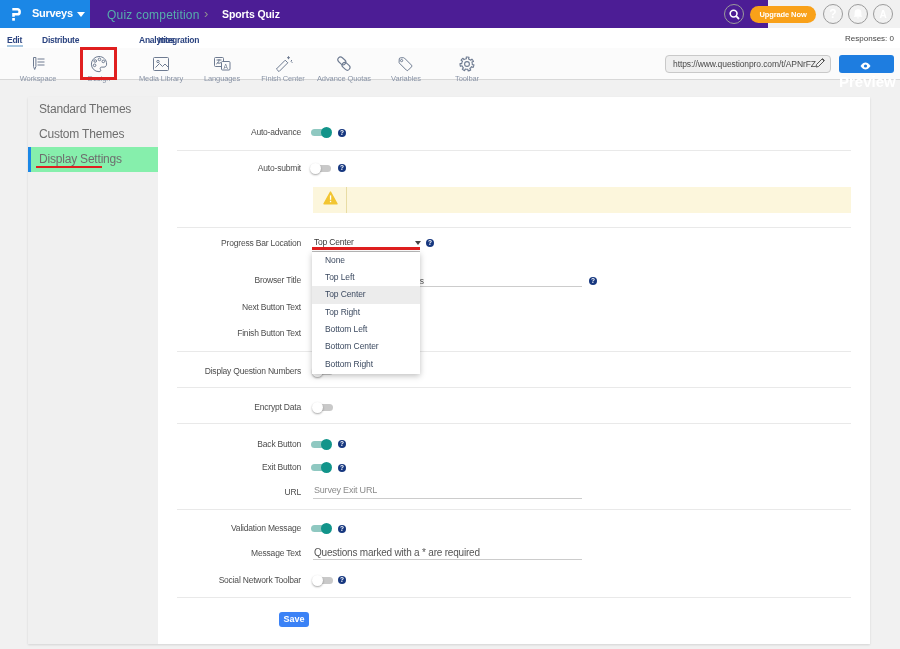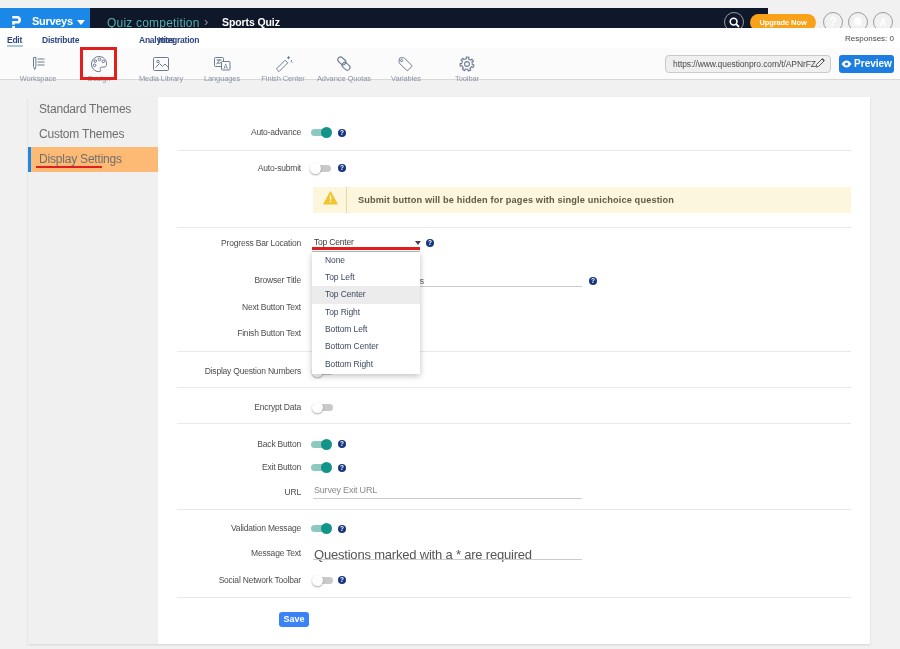--- a/index.html
+++ b/index.html
@@ -1,21 +1,21 @@
 <!DOCTYPE html>
 <html><head>
 <meta charset="utf-8">
 <style>
   * { margin:0; padding:0; box-sizing:border-box; }
   html,body { width:900px; height:649px; overflow:hidden; }
   body { font-family:"Liberation Sans", sans-serif; position:relative; background:#f1f1f1; }
   .abs { position:absolute; }
 
   
-  .topbar { position:absolute; left:0; top:8px; width:768px; height:28px; background:#0f172a; }
+  .topbar { position:absolute; left:0; top:0; width:768px; height:28px; background:#4c1d95; }
   .logo { position:absolute; left:0; top:0; width:90px; height:28px; background:#1b87e6; }
   .surveys { position:absolute; left:32px; top:7px; color:#fff; font-size:11px; font-weight:700; letter-spacing:-0.3px; }
   .caret-w { position:absolute; left:77px; top:12px; width:0; height:0; border-left:4px solid transparent; border-right:4px solid transparent; border-top:5px solid #fff; }
   .crumb1 { position:absolute; left:107px; top:8px; font-size:12px; color:#56aeac; letter-spacing:0.2px; }
   .crumb-sep { position:absolute; left:204px; top:6px; font-size:13px; color:#919191; }
   .crumb2 { position:absolute; left:222px; top:8px; font-size:10.5px; color:#fff; font-weight:700; letter-spacing:-0.1px; }
   .tb-circle { position:absolute; top:4px; width:20px; height:20px; border:1px solid #9b9b9b; border-radius:50%; color:#fff; text-align:center; }
   .upgrade { position:absolute; left:750px; top:6px; width:66px; height:17px; background:#f9a119; border-radius:9px; color:#fff; font-size:7.5px; font-weight:700; text-align:center; line-height:17px; letter-spacing:-0.1px; }
 
   
@@ -25,27 +25,27 @@
   .responses { position:absolute; right:6px; top:6px; font-size:8px; color:#444; }
 
   
   .toolbar { position:absolute; left:0; top:48px; width:900px; height:32px; background:#fbfbfb; border-bottom:1px solid #d8d8d8; }
   .tool { position:absolute; top:4px; width:62px; height:32px; text-align:center; }
   .tool svg { display:block; margin:3px auto 0; }
   .tool .tl { display:block; font-size:7.5px; color:#8a94a6; margin-top:1px; letter-spacing:-0.1px; }
   .redbox { position:absolute; left:80px; top:-1px; width:37px; height:33px; border:3px solid #e01f1f; }
   .urlbox { position:absolute; left:665px; top:7px; width:166px; height:18px; background:#efefef; border:1px solid #c9c9c9; border-radius:4px; font-size:8.5px; color:#4a4a4a; line-height:17px; padding-left:7px; letter-spacing:-0.1px; }
   .pencil { position:absolute; right:4px; top:1px; }
-  .preview { position:absolute; left:839px; top:7px; width:55px; height:18px; background:#1e7de0; border-radius:3px; color:#fff; font-size:10px; font-weight:700; text-align:center; line-height:18px; }
+  .preview { position:absolute; left:839px; top:7px; width:55px; height:18px; background:#1e7de0; border-radius:3px; color:#fff; font-size:15px; font-weight:700; text-align:center; line-height:18px; }
 
   
   .card { position:absolute; left:28px; top:97px; width:842px; height:547px; background:#fff; box-shadow:0 1px 2px rgba(0,0,0,0.12); }
   .sidebar { position:absolute; left:0; top:0; width:130px; height:547px; background:#f0f0f0; }
   .sb-item { position:absolute; left:0; width:130px; height:25px; font-size:12px; color:#6e6e6e; line-height:25px; padding-left:11px; letter-spacing:-0.2px; }
-  .sb-item.active { background:#fdba74; border-left:3px solid #1b87e6; padding-left:8px; }
+  .sb-item.active { background:#86efac; border-left:3px solid #1b87e6; padding-left:8px; }
   .sb-underline { position:absolute; left:5px; top:19px; width:66px; height:2px; background:#e01f1f; }
 
   
   .sep { position:absolute; left:149px; width:674px; height:1px; background:#e9e9e9; }
   .label { position:absolute; width:160px; text-align:right; font-size:8.5px; color:#4d4d4d; letter-spacing:-0.2px; }
   .hint { position:absolute; width:8px; height:8px; background:#16377f; border-radius:50%; color:#fff; font-size:6.5px; font-weight:700; text-align:center; line-height:8.5px; }
   .tg { position:absolute; width:20px; height:7px; border-radius:4px; }
   .tg .knob { position:absolute; top:-2px; width:11px; height:11px; border-radius:50%; }
   .tg.on { background:#8fc8c1; }
   .tg.on .knob { right:-1px; background:#12948a; }
@@ -219,21 +219,20 @@
     </div>
   <div class="hint" style="left:310px; top:67px;">?</div>
 
   <div class="banner">
     <svg class="abs" style="left:10px; top:3.5px;" width="15" height="14" viewBox="0 0 15 14">
         <path d="M7.5 1 L14 12.8 H1 z" fill="#f2c531" stroke="#f2c531" stroke-width="1.4" stroke-linejoin="round"></path>
         <rect x="6.9" y="4.4" width="1.3" height="4.4" fill="#fff"></rect>
         <rect x="6.9" y="9.8" width="1.3" height="1.4" fill="#fff"></rect>
       </svg>
     <div class="divider"></div>
-    <div class="btext">Submit button will be hidden for pages with single unichoice question</div>
   </div>
   <div class="sep" style="top:129.5px;"></div>
 
   <div class="label" style="left:113px; top:140.5px;">Progress Bar Location</div>
   <div class="abs" style="left:286px; top:140px; width:107px; font-size:8.5px; color:#3a3a3a; letter-spacing:-0.2px;">Top Center</div>
   <div class="abs" style="left:387px; top:143.5px; width:0; height:0; border-left:3px solid transparent; border-right:3px solid transparent; border-top:4px solid #444;"></div>
   <div class="abs" style="left:284px; top:150px; width:108px; height:2.5px; background:#e01f1f;"></div>
   <div class="abs" style="left:284px; top:154px; width:108px; height:1px; background:#bbb;"></div>
   <div class="hint" style="left:398px; top:142px;">?</div>
 
@@ -277,21 +276,21 @@
   <div class="input-line" style="left:285px; top:387px; width:269px; height:15px;"></div>
   <div class="sep" style="top:411.5px;"></div>
 
   <div class="label" style="left:113px; top:426px;">Validation Message</div>
   <div class="tg on" style="left:283px; top:428px;">
       <div class="knob"></div>
     </div>
   <div class="hint" style="left:310px; top:427.5px;">?</div>
 
   <div class="label" style="left:113px; top:451px;">Message Text</div>
-  <div class="abs" style="left:286px; top:449.5px; font-size:13px; color:#555; letter-spacing:-0.2px;">Questions marked with a * are required</div>
+  <div class="abs" style="left:286px; top:449.5px; font-size:10px; color:#555; letter-spacing:-0.2px;">Questions marked with a * are required</div>
   <div class="input-line" style="left:285px; top:448px; width:269px; height:15px;"></div>
 
   <div class="label" style="left:113px; top:477.5px;">Social Network Toolbar</div>
   <div class="tg off" style="left:285px; top:479.5px;">
       <div class="knob"></div>
     </div>
   <div class="hint" style="left:310px; top:479px;">?</div>
   <div class="sep" style="top:500px;"></div>
 
   <div class="save">Save</div>

